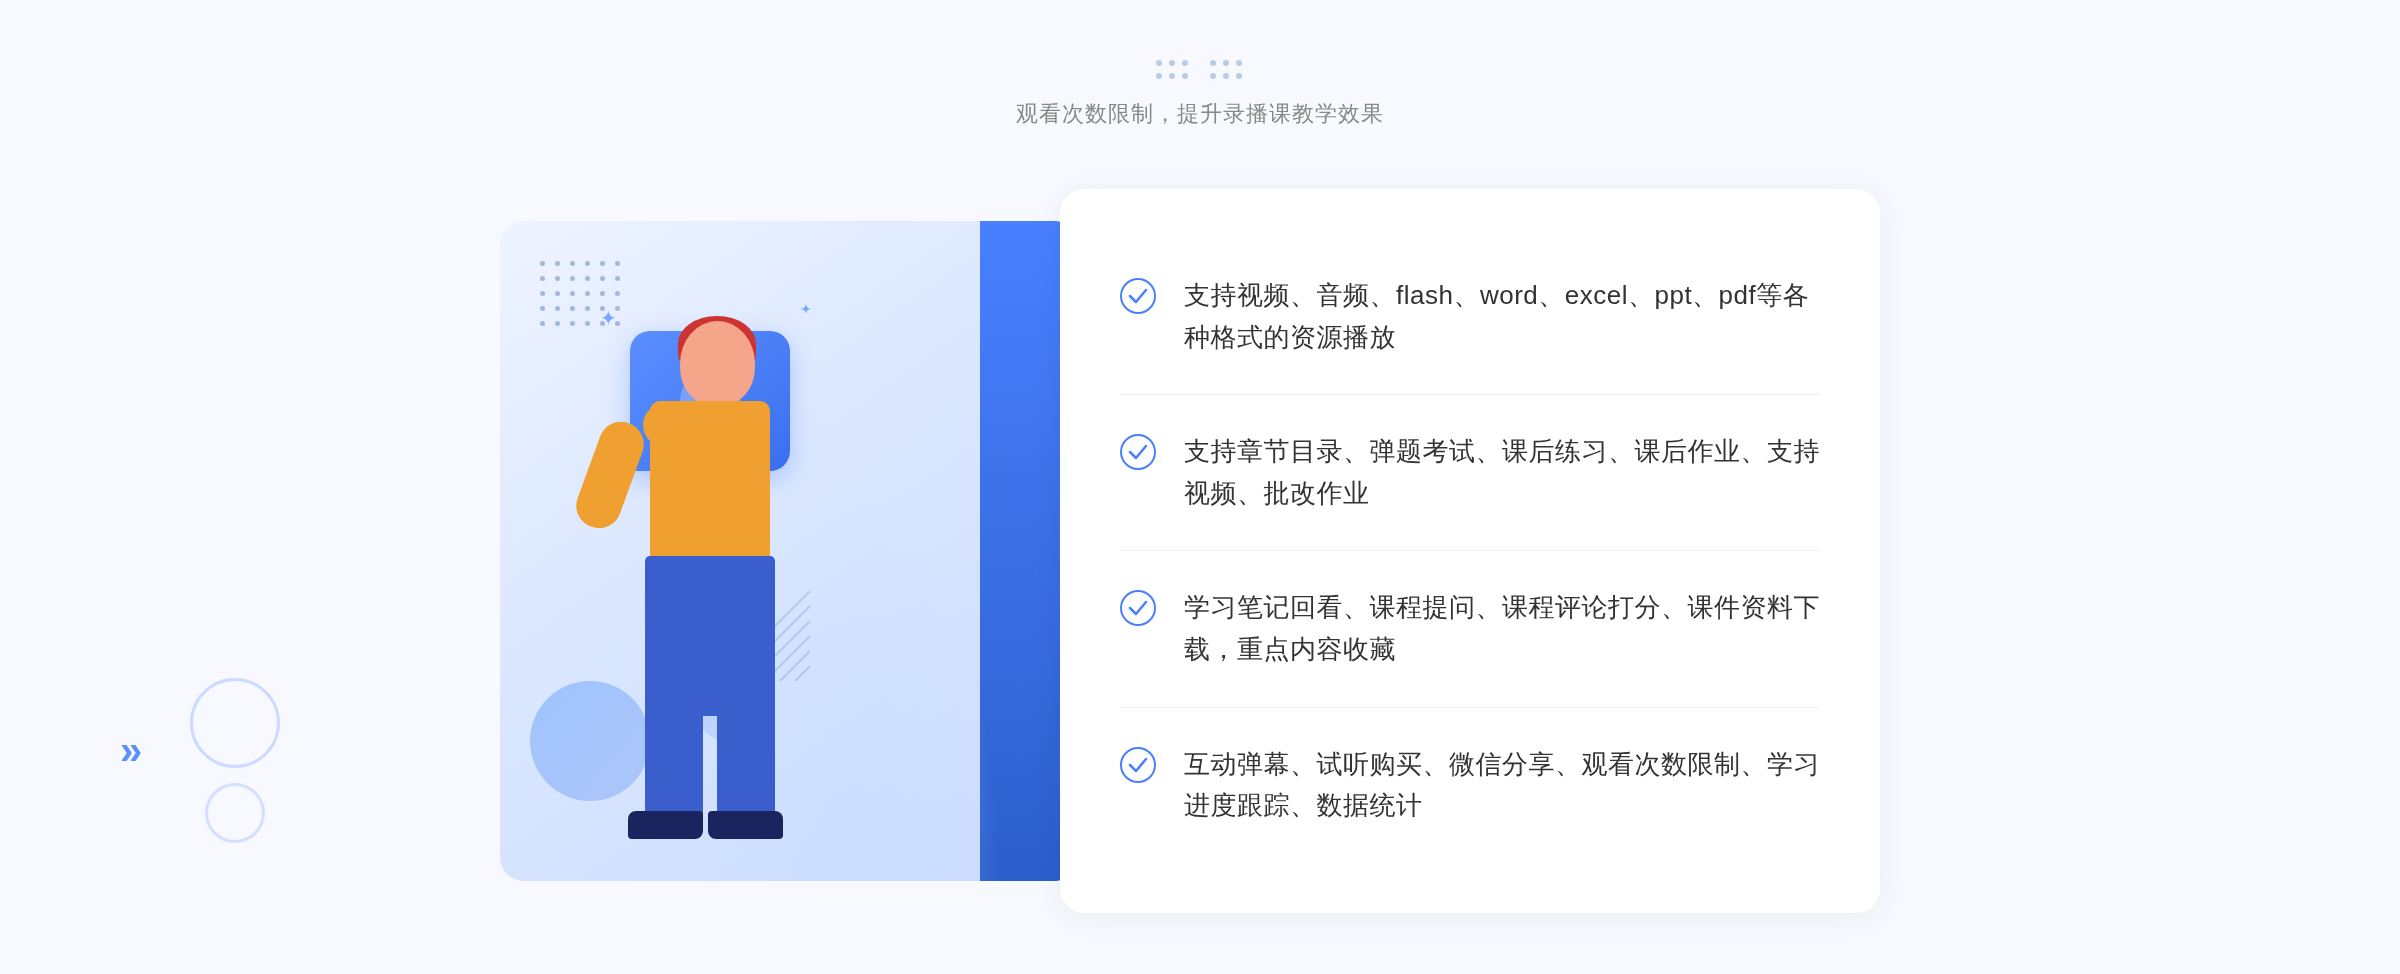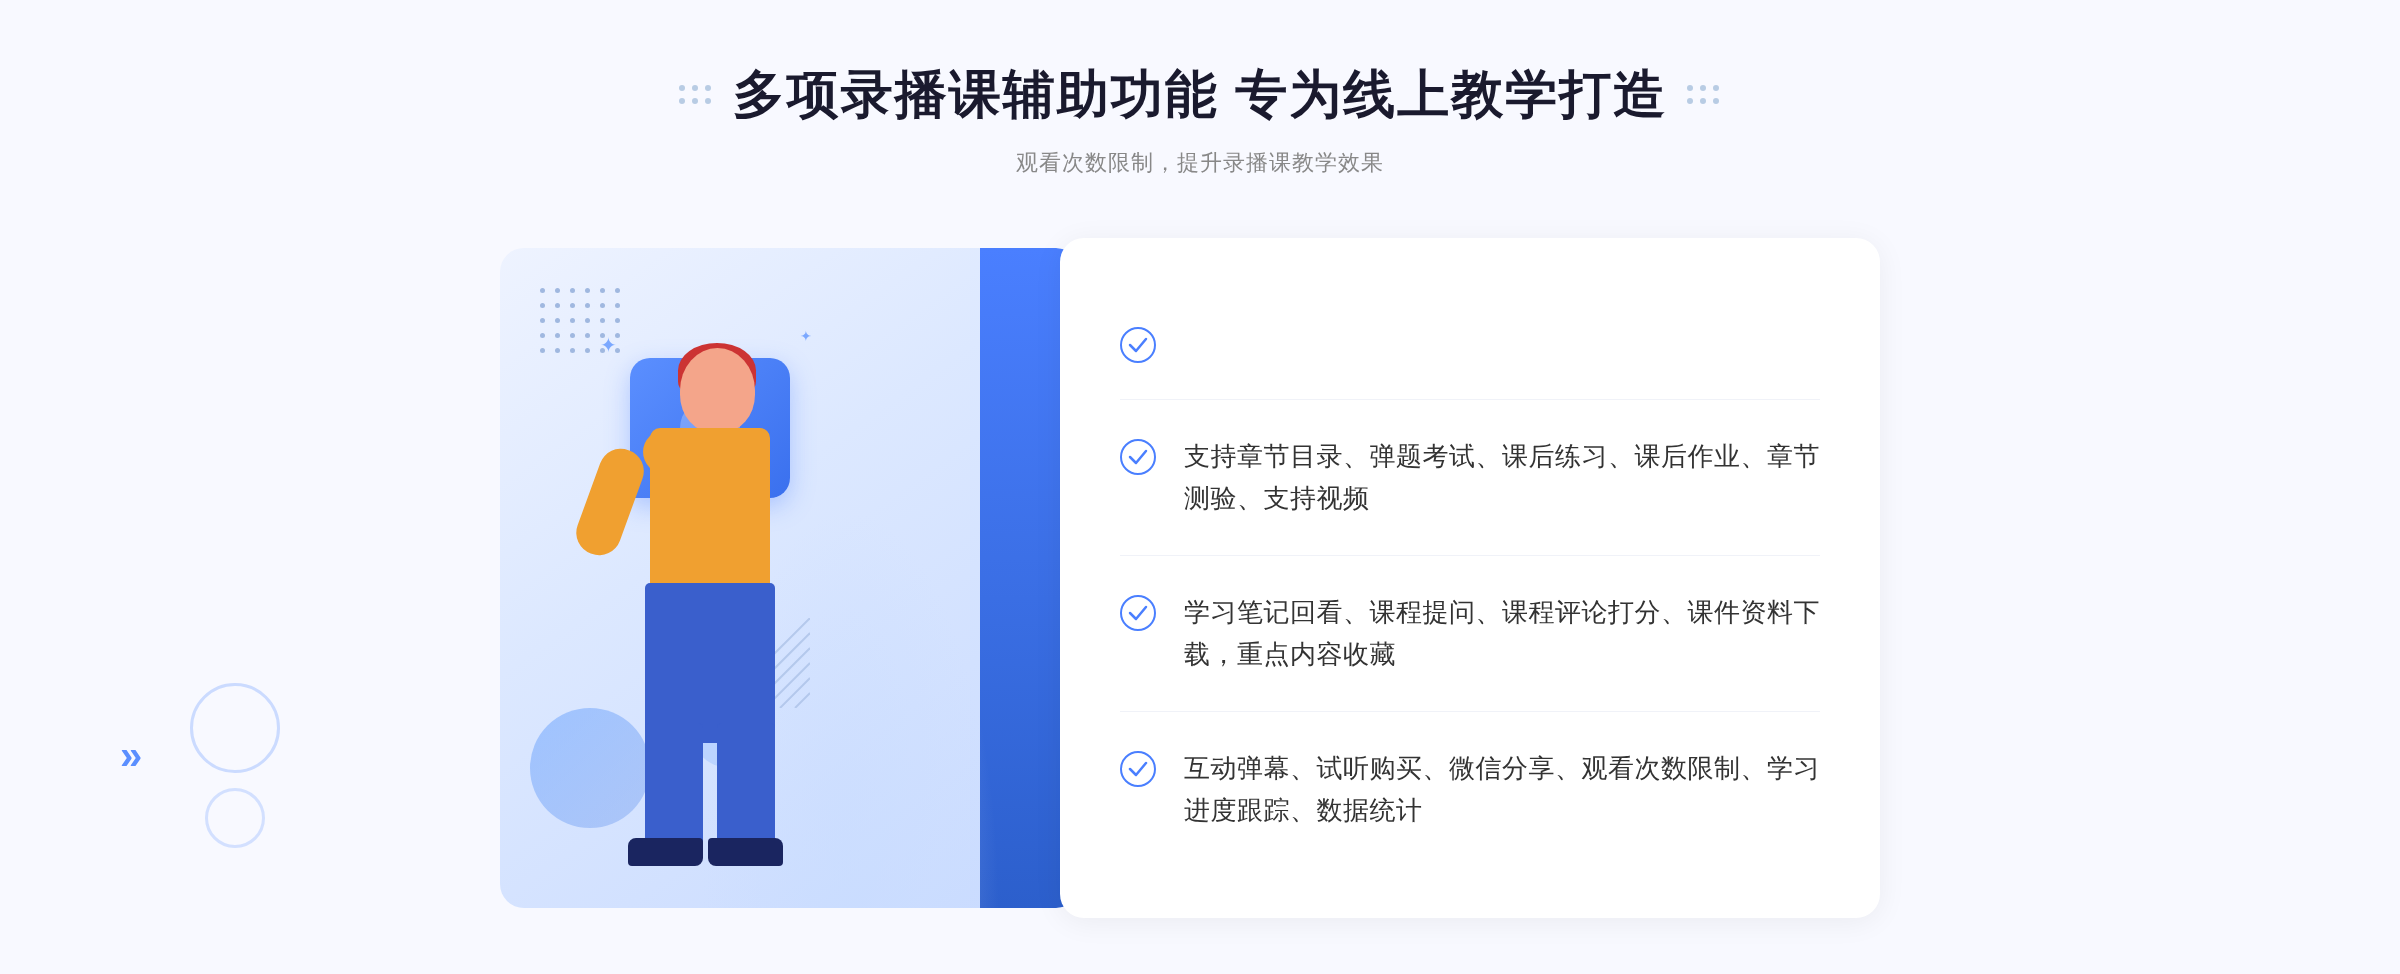--- a/index.html
+++ b/index.html
@@ -395,21 +395,20 @@
   <div class="header-section">
     <div class="header-title-wrapper">
       <div class="header-dots-grid">
         <span></span>
           <span></span>
           <span></span>
         <span></span>
           <span></span>
           <span></span>
       </div>
-      <h1 class="main-title">多项录播课辅助功能 专为线上教学打造</h1>
       <div class="header-dots-grid">
         <span></span>
           <span></span>
           <span></span>
         <span></span>
           <span></span>
           <span></span>
       </div>
     </div>
     <p class="sub-title">观看次数限制，提升录播课教学效果</p>
@@ -517,30 +516,31 @@
 
     <div class="features-panel">
 
       <div class="feature-item">
         <div class="check-icon">
           <svg viewBox="0 0 36 36" fill="none" xmlns="http://www.w3.org/2000/svg">
             <circle cx="18" cy="18" r="17" stroke="#4a7fff" stroke-width="2"></circle>
             <path d="M10 18l6 6 10-12" stroke="#4a7fff" stroke-width="2.5" stroke-linecap="round" stroke-linejoin="round"></path>
           </svg>
         </div>
+        <span class="feature-text">支持视频、音频、flash、word、excel、ppt、pdf等各种格式的资源播放</span>
       </div>
 
       <div class="feature-item">
         <div class="check-icon">
           <svg viewBox="0 0 36 36" fill="none" xmlns="http://www.w3.org/2000/svg">
             <circle cx="18" cy="18" r="17" stroke="#4a7fff" stroke-width="2"></circle>
             <path d="M10 18l6 6 10-12" stroke="#4a7fff" stroke-width="2.5" stroke-linecap="round" stroke-linejoin="round"></path>
           </svg>
         </div>
-        <span class="feature-text">支持章节目录、弹题考试、课后练习、课后作业、章节测验、支持视频</span>
+        <span class="feature-text">支持章节目录、弹题考试、课后练习、课后作业、支持视频、批改作业</span>
       </div>
 
       <div class="feature-item">
         <div class="check-icon">
           <svg viewBox="0 0 36 36" fill="none" xmlns="http://www.w3.org/2000/svg">
             <circle cx="18" cy="18" r="17" stroke="#4a7fff" stroke-width="2"></circle>
             <path d="M10 18l6 6 10-12" stroke="#4a7fff" stroke-width="2.5" stroke-linecap="round" stroke-linejoin="round"></path>
           </svg>
         </div>
         <span class="feature-text">学习笔记回看、课程提问、课程评论打分、课件资料下载，重点内容收藏</span>

